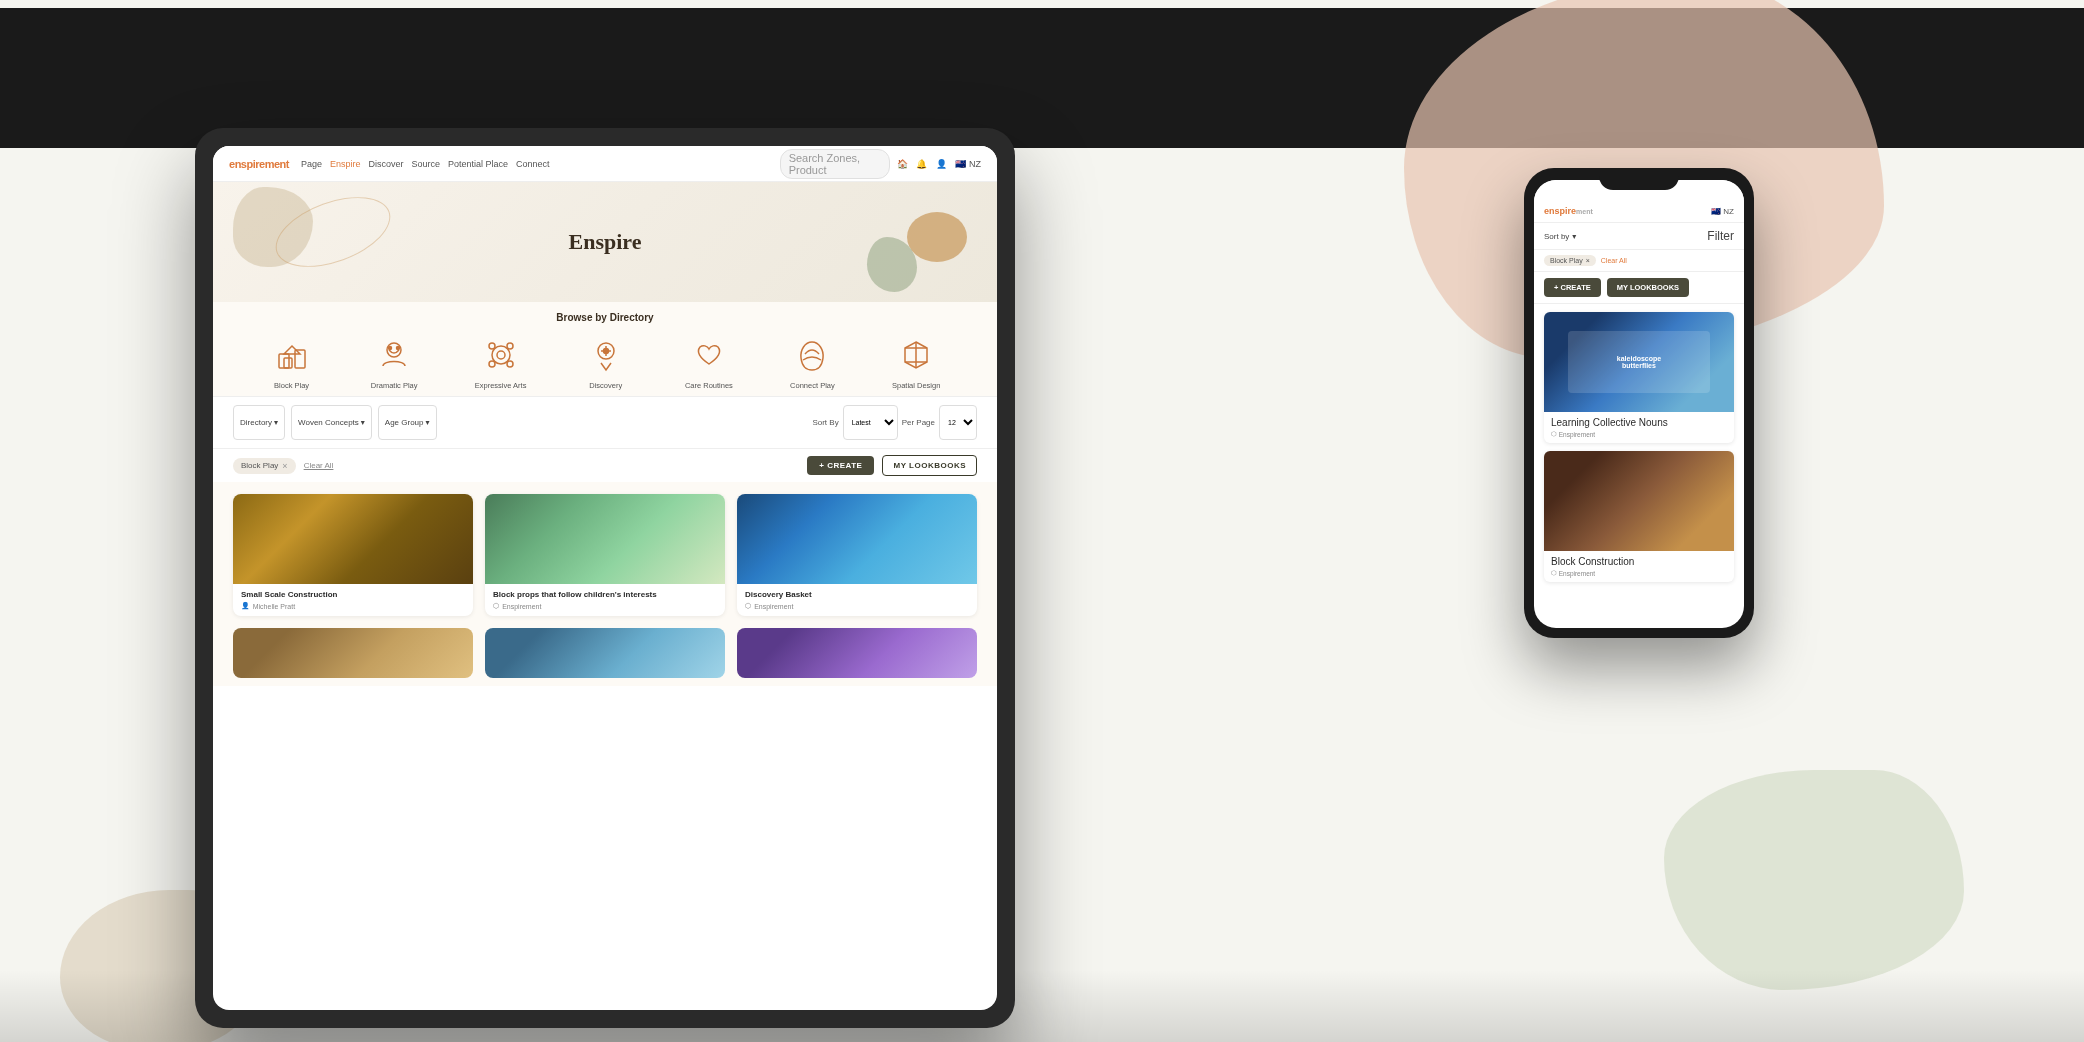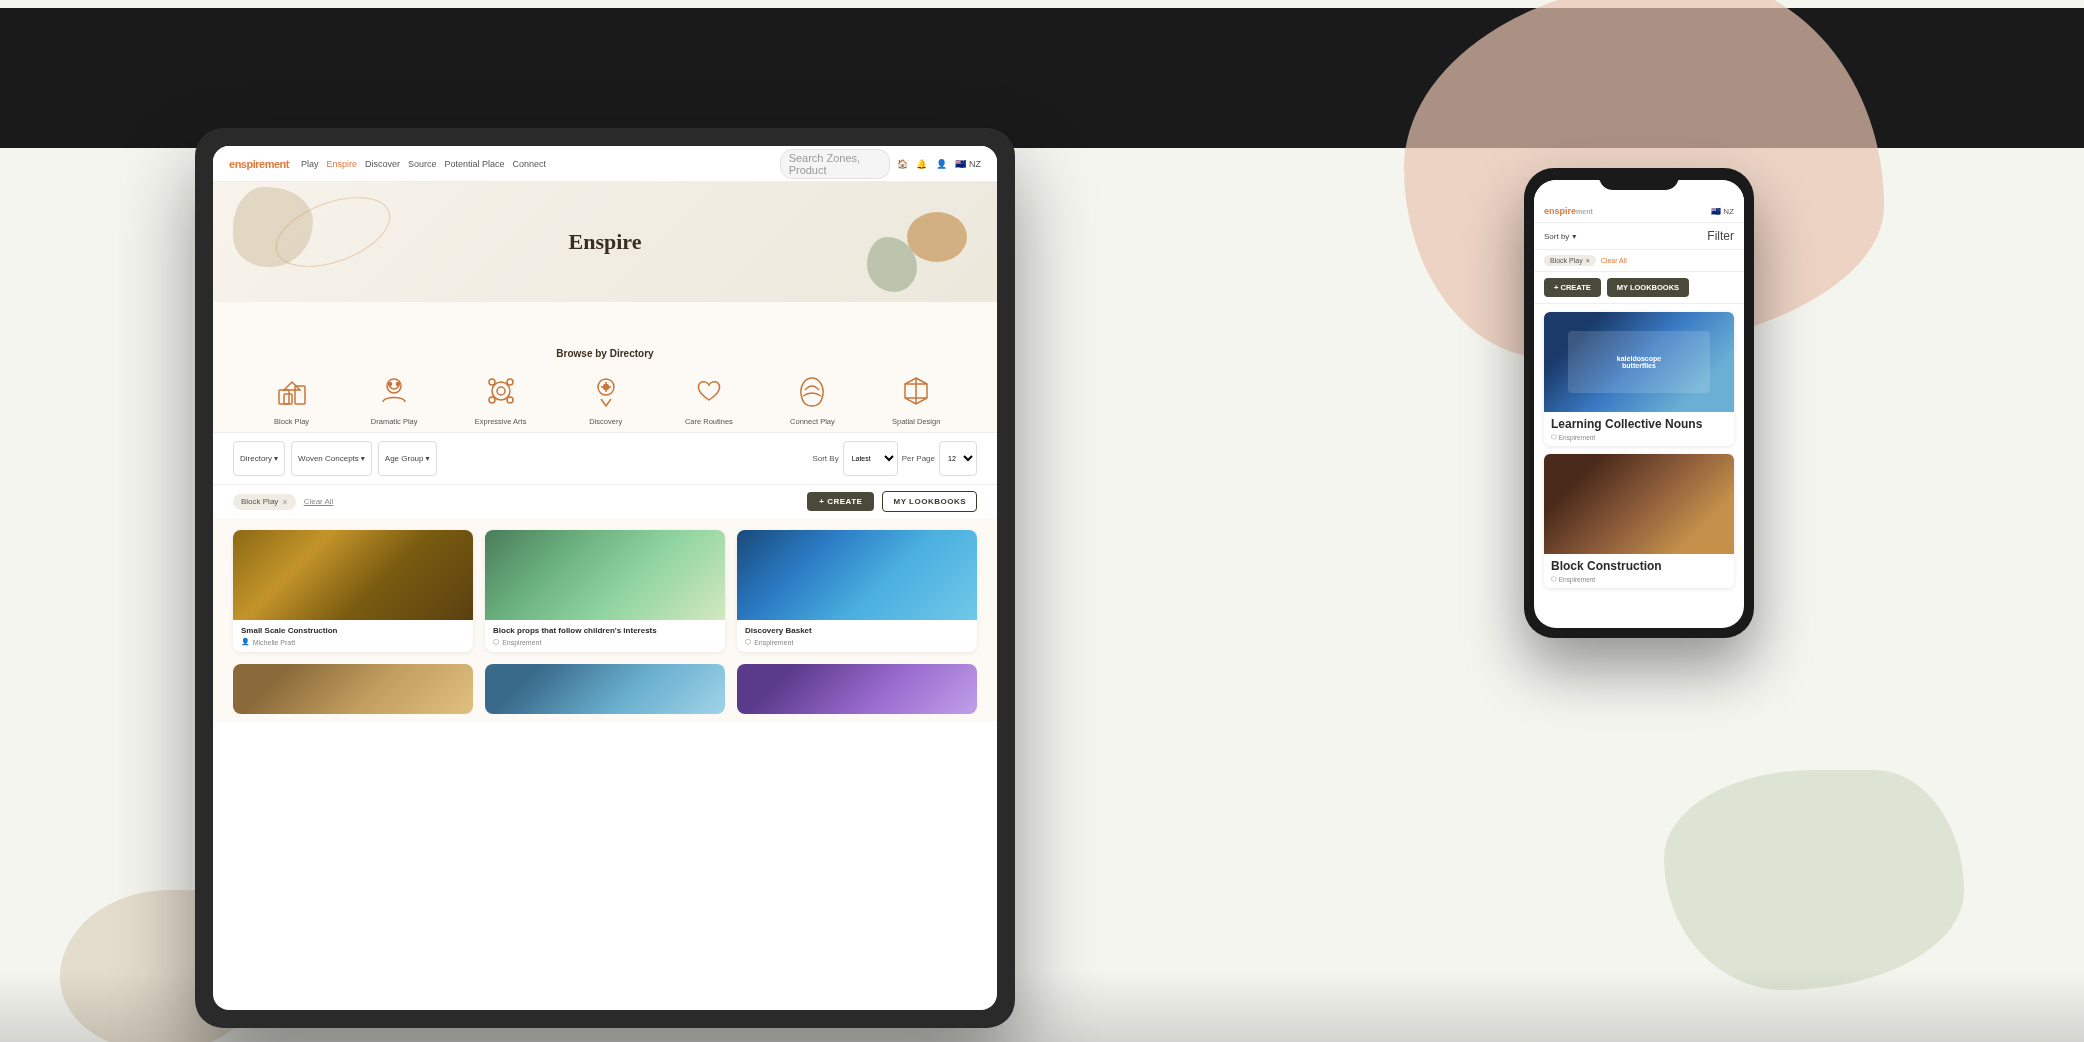--- a/index.html
+++ b/index.html
@@ -150,21 +150,20 @@
     .browse-section {
       padding: 10px 20px 6px;
       background: #fdfaf5;
     }
     .browse-title {
       text-align: center;
       font-size: 10px;
       font-weight: 600;
       color: #3a2e20;
       margin-bottom: 10px;
-      margin-top: 36px;
     }
     .directory-icons {
       display: flex;
       justify-content: space-around;
       align-items: flex-end;
       padding: 0 10px;
       gap: 4px;
     }
     .dir-item {
       display: flex;
@@ -466,22 +465,22 @@
     .phone-card-img {
       width: 100%;
       height: 100px;
       background: #ccc;
       overflow: hidden;
     }
     .phone-card-body {
       padding: 5px 7px;
     }
     .phone-card-title {
-      font-size: 12px;
-      font-weight: 700;
+      font-size: 10px;
+      font-weight: 400;
       color: #2a2a2a;
       margin-bottom: 2px;
     }
     .phone-card-author {
       font-size: 6.5px;
       color: #888;
       display: flex;
       align-items: center;
       gap: 2px;
     }
@@ -589,21 +588,21 @@
   <div class="blob-tan"></div>
 
   <div class="tablet-device">
     <div class="tablet-screen">
 
       <div class="tablet-nav">
         <div class="tablet-logo">
           <span>e</span><span>nspirement</span>
         </div>
         <div class="tablet-nav-links">
-          <span>Play</span>
+          <span>Page</span>
           <span class="active">Enspire</span>
           <span>Discover</span>
           <span>Source</span>
           <span>Potential Place</span>
           <span>Connect</span>
         </div>
         <div class="tablet-nav-right">
           <div class="search-bar">Search Zones, Product</div>
           <span>🏠</span>
           <span>🔔</span>

